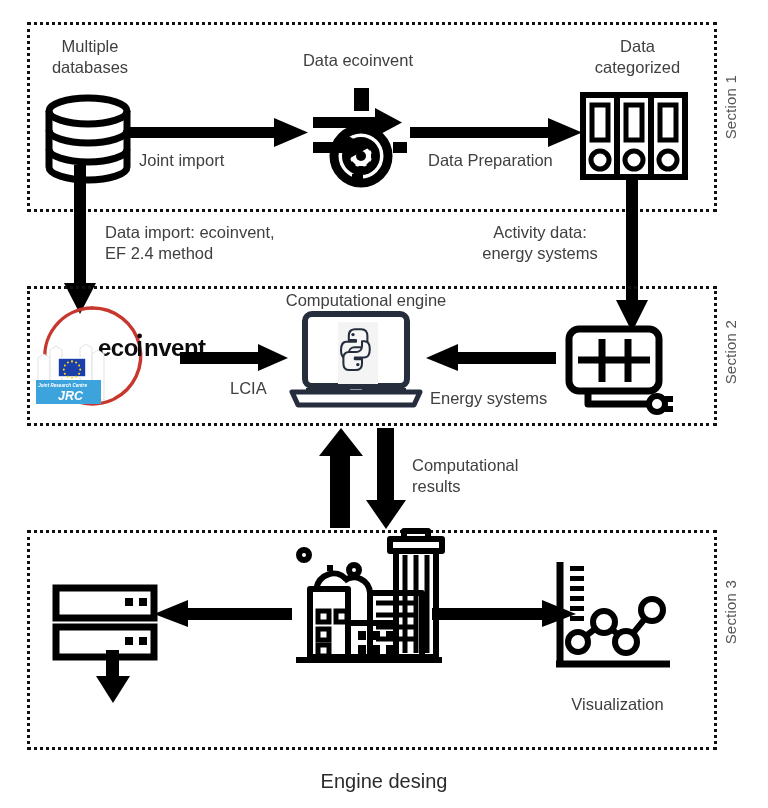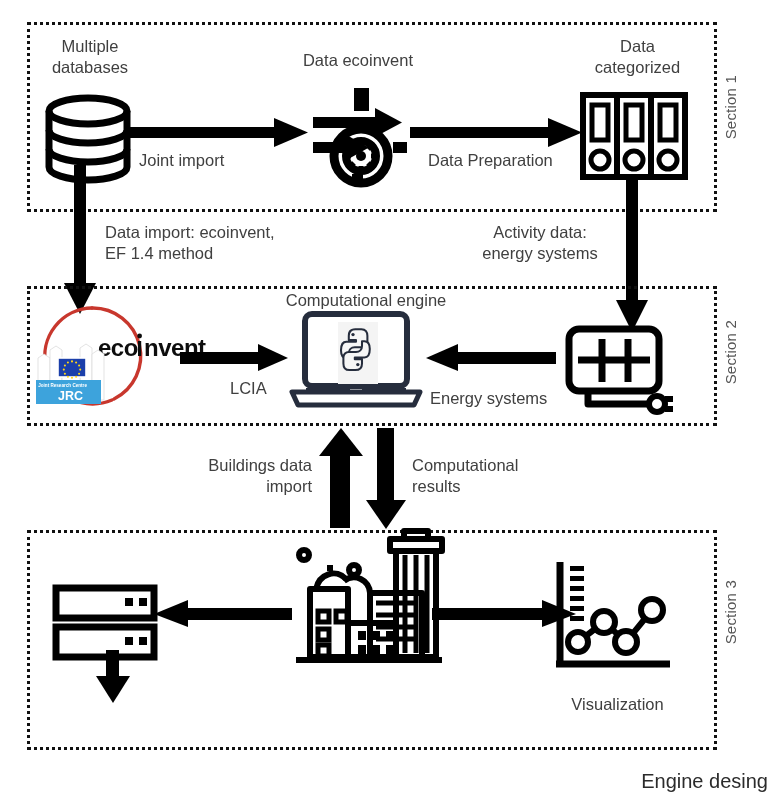--- a/index.html
+++ b/index.html
@@ -34,21 +34,21 @@
     line-height:21px;
     color:#404040;
     white-space:pre-line;
   }
   .lbl.c{text-align:center;}
   .lbl.r{text-align:right;}
   .bottom-title{
     position:absolute;
     font-size:20px;
     color:#2b2b2b;
-    text-align:right;
+    text-align:center;
     width:100%;
     left:0;
   }
 
   svg{display:block;overflow:visible;}
   .ink{fill:#000000;}
   .nofill{fill:none;}
   .stroke{stroke:#000000;fill:none;}
 </style>
 </head>
@@ -140,21 +140,21 @@
     </svg>
   </div>
 
   <div class="abs" style="left:58px;top:165px;">
     <svg width="44" height="150" viewBox="0 0 44 150">
       <rect x="16" y="0" width="12" height="124" class="ink"></rect>
       <polygon points="6,118 38,118 22,149" class="ink"></polygon>
     </svg>
   </div>
   <div class="lbl" style="left:105px;top:222px;width:230px;">Data import: ecoinvent,
-EF 1.4 method</div>
+EF 2.4 method</div>
 
   <div class="abs" style="left:610px;top:178px;">
     <svg width="44" height="155" viewBox="0 0 44 155">
       <rect x="16" y="0" width="12" height="128" class="ink"></rect>
       <polygon points="6,122 38,122 22,154" class="ink"></polygon>
     </svg>
   </div>
   <div class="lbl c" style="left:440px;top:222px;width:200px;">Activity data:
 energy systems</div>
 
@@ -167,21 +167,21 @@
       <path d="M52 8 A48 48 0 1 0 72 100" class="nofill" stroke="#c8372d" stroke-width="3.4" stroke-linecap="round"></path>
       <path d="M52 8 A48 48 0 0 1 74 99" class="nofill" stroke="#c8372d" stroke-width="3.4" stroke-linecap="round"></path>
 
       <text x="58" y="56" font-family="Liberation Sans, sans-serif" font-size="24" font-weight="bold" fill="#0d0d0d" letter-spacing="-0.5">eco nvent</text>
 
       <rect x="98" y="41" width="3.2" height="15" fill="#0d0d0d"></rect>
       <circle cx="99.6" cy="36" r="2.4" fill="#0d0d0d"></circle>
     </svg>
   </div>
 
-  <div class="abs" style="left:36px;top:344px;">
+  <div class="abs" style="left:36px;top:344px;font-style:italic;">
     <svg width="72" height="62" viewBox="0 0 72 62">
 
       <g fill="#ffffff" stroke="#dcdcdc" stroke-width="0.8">
         <path d="M2 22 L2 56 L14 56 L14 14 L8 10 L2 14 Z"></path>
         <path d="M14 12 L14 56 L26 56 L26 6 L20 2 L14 6 Z"></path>
         <path d="M44 10 L44 56 L56 56 L56 4 L50 0 L44 4 Z"></path>
         <path d="M56 16 L56 56 L68 56 L68 10 L62 6 L56 10 Z"></path>
         <path d="M26 18 L26 56 L44 56 L44 18 Z"></path>
       </g>
 
@@ -258,22 +258,20 @@
       <rect x="99" y="80" width="8" height="6" class="ink"></rect>
     </svg>
   </div>
 
   <div class="abs" style="left:318px;top:428px;">
     <svg width="46" height="100" viewBox="0 0 46 100">
       <rect x="12" y="24" width="20" height="76" class="ink"></rect>
       <polygon points="1,28 45,28 23,0" class="ink"></polygon>
     </svg>
   </div>
-  <div class="lbl r" style="left:140px;top:455px;width:172px;">Buildings data
-import</div>
 
   <div class="abs" style="left:364px;top:428px;">
     <svg width="44" height="102" viewBox="0 0 44 102">
       <rect x="13" y="0" width="17" height="76" class="ink"></rect>
       <polygon points="2,72 42,72 22,101" class="ink"></polygon>
     </svg>
   </div>
   <div class="lbl" style="left:412px;top:455px;width:180px;">Computational
 results</div>
 

